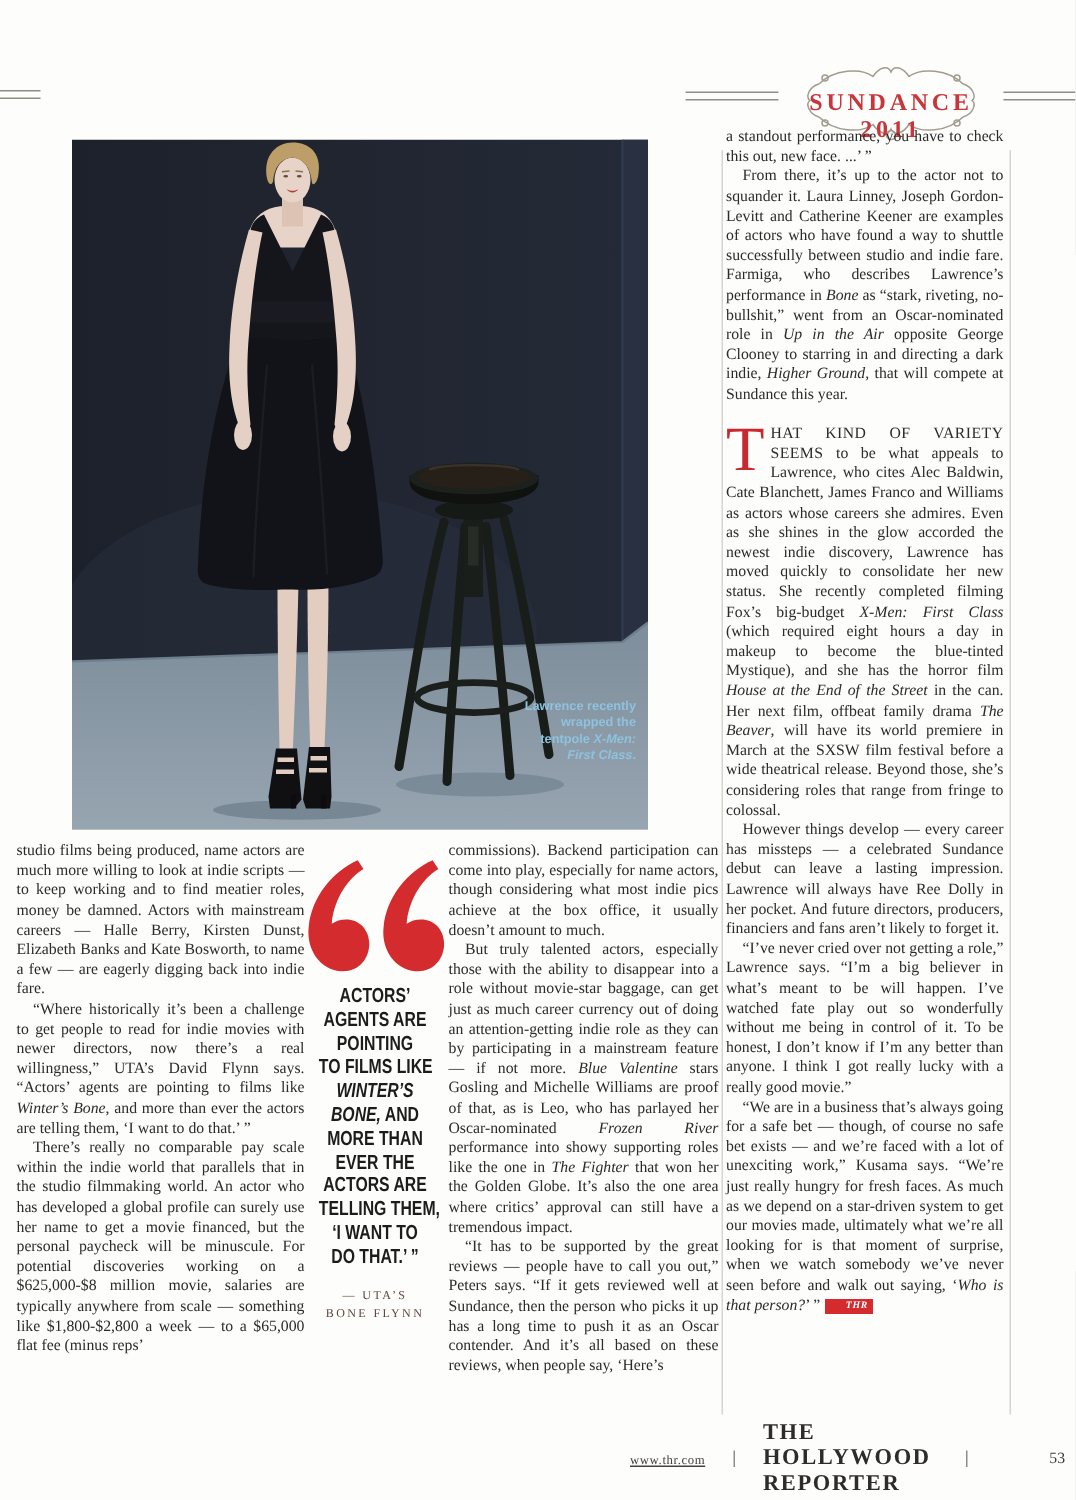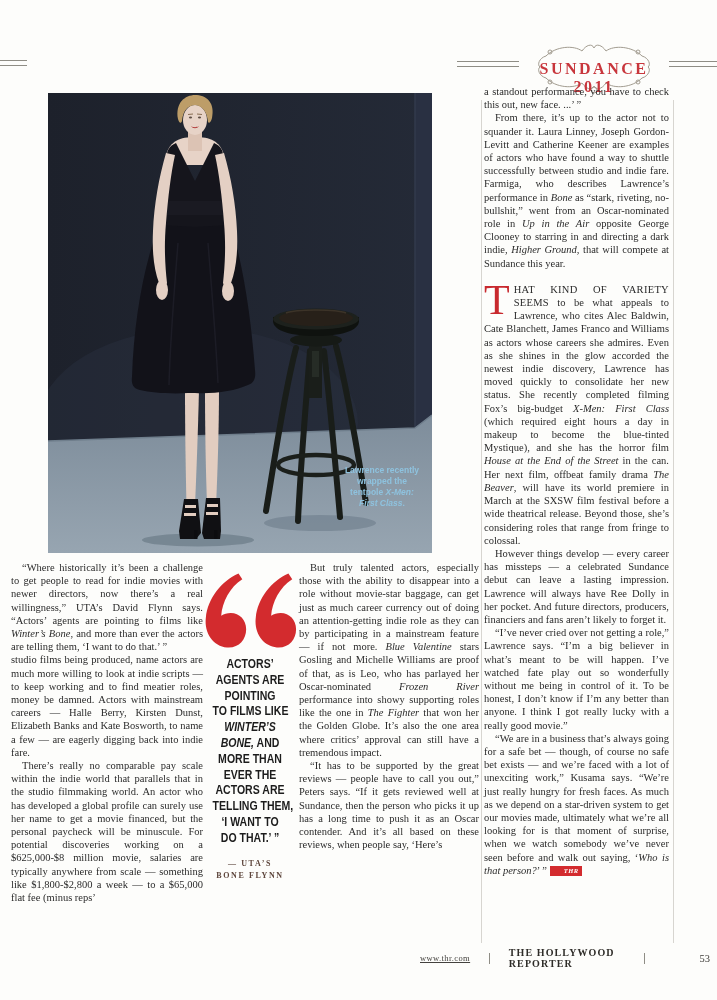--- a/index.html
+++ b/index.html
@@ -7,21 +7,21 @@
         font-family:"Liberation Serif",serif;color:#2b2b2b;}
   
   .rule{position:absolute;height:1px;background:#8f8d85;}
   
   .ornament{position:absolute;left:516px;top:40px;width:156px;height:54px;}
   .ornament svg{position:absolute;left:0;top:0;}
   .ornament-title{position:absolute;left:0;right:0;top:20px;text-align:center;
     font-size:16px;font-weight:bold;letter-spacing:2.5px;color:#c8363c;}
   
   .photo{position:absolute;left:48px;top:93px;width:384px;height:460px;}
-  .caption{position:absolute;right:8px;top:372px;width:84px;text-align:center;
+  .caption{position:absolute;right:8px;top:372px;width:84px;text-align:right;
     font-family:"Liberation Sans",sans-serif;font-size:8.5px;font-weight:bold;
     line-height:1.3;color:#8ec2de;}
   
   .vline{position:absolute;width:1px;background:#d7d5d0;}
   .vline-1{left:481px;top:100px;height:843px;}
   .vline-2{left:673px;top:100px;height:843px;}
   
   .col{position:absolute;text-align:justify;font-size:10.5px;line-height:13.2px;}
   .col-left{left:11px;top:561px;width:192px;}
   .col-mid{left:299px;top:561px;width:180px;}
@@ -33,28 +33,28 @@
   .lead{letter-spacing:0.3px;}
   .thr-logo{display:inline-block;background:#d32b2e;color:#fff;font-style:italic;
     font-weight:bold;font-size:6.5px;line-height:8px;padding:1px 3px;letter-spacing:.5px;
     vertical-align:1px;margin-left:3px;}
   
   .pullquote{position:absolute;left:202px;top:570px;width:96px;text-align:center;}
   .pq-marks{display:block;margin:0 auto 4px auto;}
   .pq-line{font-family:"Liberation Sans",sans-serif;font-weight:700;font-size:13.5px;
     line-height:15.8px;transform:scaleX(0.78);transform-origin:50% 50%;
     white-space:nowrap;color:#1c1c1c;}
-  .pq-attr{margin-top:12px;font-size:8px;font-weight:bold;letter-spacing:1.6px;
+  .pq-attr{margin-top:12px;font-size:8px;font-weight:normal;letter-spacing:1.6px;
     color:#5e463c;line-height:12px;text-align:center;}
   
   .footer{position:absolute;top:947px;left:420px;right:7px;display:flex;
     justify-content:flex-end;align-items:center;gap:19px;}
   .f-url{font-size:8.5px;letter-spacing:.4px;color:#44423e;text-decoration:underline;}
   .f-div{width:1px;height:11px;background:#8f8d85;}
-  .f-pub{font-size:10px;font-weight:bold;letter-spacing:1.1px;color:#2e2c28;}
+  .f-pub{font-size:15px;font-weight:bold;letter-spacing:1.1px;color:#2e2c28;}
   .f-page{font-size:10.5px;color:#3a3834;padding-left:36px;}
 </style>
 </head>
 <body>
 
 <div class="page">
 
   <div class="rule" style="left:0;top:60px;width:27px;"></div>
   <div class="rule" style="left:0;top:65px;width:27px;"></div>
   <div class="rule" style="left:457px;top:61px;width:62px;"></div>
@@ -157,22 +157,22 @@
         <path d="M143,33 C145,34.6 149,34.6 151,33 C149,36 145,36 143,33 Z" fill="#b13a3a"></path>
       </g>
     </svg>
     <div class="caption"><span>Lawrence recently wrapped the tentpole </span><i>X-Men: First Class</i><span>.</span></div>
   </div>
 
   <div class="vline vline-1"></div>
   <div class="vline vline-2"></div>
 
   <div class="col col-left">
+    <p class="para"><span>studio films being produced, name actors are much more willing to look at indie scripts — to keep working and to find meatier roles, money be damned. Actors with mainstream careers — Halle Berry, Kirsten Dunst, Elizabeth Banks and Kate Bosworth, to name a few — are eagerly digging back into indie fare.</span></p>
     <p class="para indent"><span>“Where historically it’s been a challenge to get people to read for indie movies with newer directors, now there’s a real willingness,” UTA’s David Flynn says. “Actors’ agents are pointing to films like </span><i>Winter’s Bone</i><span>, and more than ever the actors are telling them, ‘I want to do that.’ ”</span></p>
-    <p class="para"><span>studio films being produced, name actors are much more willing to look at indie scripts — to keep working and to find meatier roles, money be damned. Actors with mainstream careers — Halle Berry, Kirsten Dunst, Elizabeth Banks and Kate Bosworth, to name a few — are eagerly digging back into indie fare.</span></p>
     <p class="para indent"><span>There’s really no comparable pay scale within the indie world that parallels that in the studio filmmaking world. An actor who has developed a global profile can surely use her name to get a movie financed, but the personal paycheck will be minuscule. For potential discoveries working on a $625,000-$8 million movie, salaries are typically anywhere from scale — something like $1,800-$2,800 a week — to a $65,000 flat fee (minus reps’</span></p>
   </div>
 
   <div class="pullquote">
     <svg class="pq-marks" width="96" height="82" viewBox="0 0 100 82">
       <g fill="#d32b2e">
         <path id="qm" d="M38,2 C20,10 6,28 4,48 C2,64 12,78 26,79 C38,80 46,71 46,60 C46,50 39,43 30,43 C26,43 23,44 20,46 C21,32 29,16 42,8 Z"></path>
         <use href="#qm" x="52"></use>
       </g>
     </svg>
@@ -190,20 +190,21 @@
         <div class="pq-line"><span>‘I WANT TO</span></div>
         <div class="pq-line"><span>DO THAT.’ ”</span></div>
       </div>
     <div class="pq-attr">
       <div>— UTA’S</div>
       <div>BONE FLYNN</div>
     </div>
   </div>
 
   <div class="col col-mid">
+    <p class="para"><span>commissions). Backend participation can come into play, especially for name actors, though considering what most indie pics achieve at the box office, it usually doesn’t amount to much.</span></p>
     <p class="para indent"><span>But truly talented actors, especially those with the ability to disappear into a role without movie-star baggage, can get just as much career currency out of doing an attention-getting indie role as they can by participating in a mainstream feature — if not more. </span><i>Blue Valentine</i><span> stars Gosling and Michelle Williams are proof of that, as is Leo, who has parlayed her Oscar-nominated </span><i>Frozen River</i><span> performance into showy supporting roles like the one in </span><i>The Fighter</i><span> that won her the Golden Globe. It’s also the one area where critics’ approval can still have a tremendous impact.</span></p>
     <p class="para indent"><span>“It has to be supported by the great reviews — people have to call you out,” Peters says. “If it gets reviewed well at Sundance, then the person who picks it up has a long time to push it as an Oscar contender. And it’s all based on these reviews, when people say, ‘Here’s</span></p>
   </div>
 
   <div class="col col-right">
     <p class="para"><span>a standout performance, you have to check this out, new face. ...’ ”</span></p>
     <p class="para indent"><span>From there, it’s up to the actor not to squander it. Laura Linney, Joseph Gordon-Levitt and Catherine Keener are examples of actors who have found a way to shuttle successfully between studio and indie fare. Farmiga, who describes Lawrence’s performance in </span><i>Bone</i><span> as “stark, riveting, no-bullshit,” went from an Oscar-nominated role in </span><i>Up in the Air</i><span> opposite George Clooney to starring in and directing a dark indie, </span><i>Higher Ground</i><span>, that will compete at Sundance this year.</span></p>
     <p class="para drop">
       <span class="dropcap">T</span><span class="lead">HAT KIND OF VARIETY SEEMS</span><span><span> to be what appeals to Lawrence, who cites Alec Baldwin, Cate Blanchett, James Franco and Williams as actors whose careers she admires. Even as she shines in the glow accorded the newest indie discovery, Lawrence has moved quickly to consolidate her new status. She recently completed filming Fox’s big-budget </span><i>X-Men: First Class</i><span> (which required eight hours a day in makeup to become the blue-tinted Mystique), and she has the horror film </span><i>House at the End of the Street</i><span> in the can. Her next film, offbeat family drama </span><i>The Beaver</i><span>, will have its world premiere in March at the SXSW film festival before a wide theatrical release. Beyond those, she’s considering roles that range from fringe to colossal.</span></span>
     </p>

